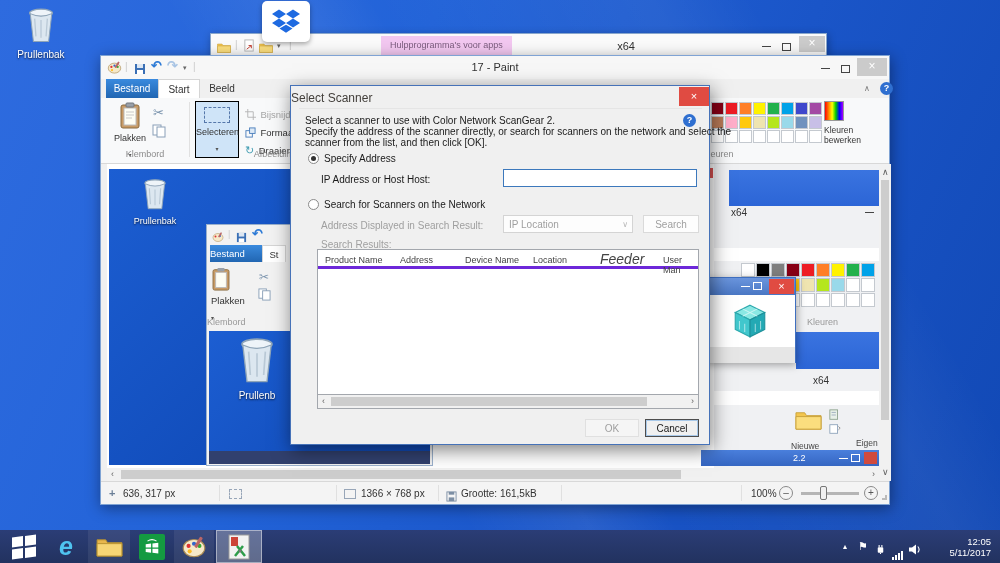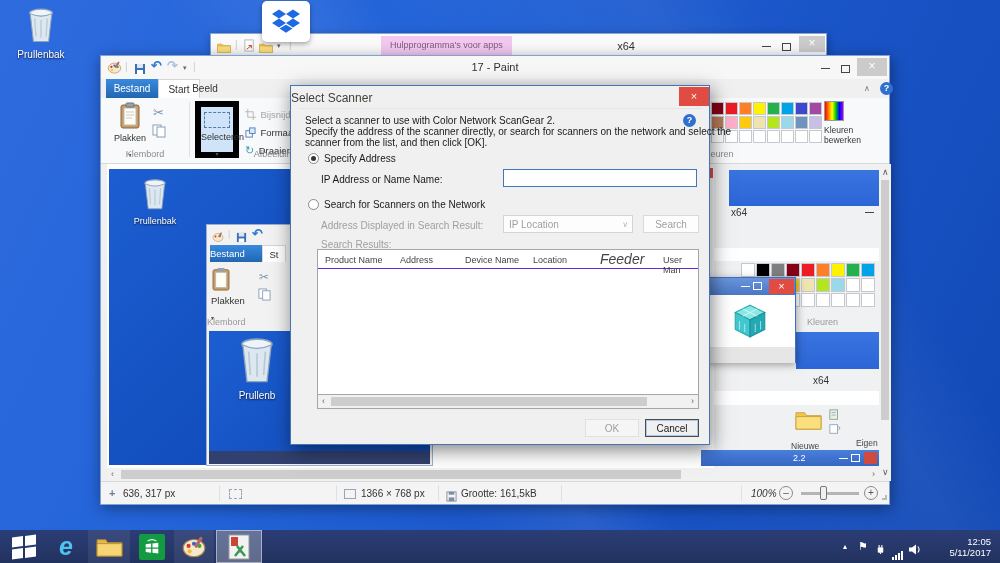--- a/index.html
+++ b/index.html
@@ -124,21 +124,21 @@
       <span class="abs" style="left:92px;top:5px;color:#ccc;font-size:10px;">|</span>
       <div class="title-text">17 - Paint</div>
       <span class="winbtn" style="left:714px;"><span class="minbar"></span></span>
       <span class="winbtn" style="left:734px;"><span class="maxbox"></span></span>
       <span class="winbtn closebtn" style="left:756px;top:2px;width:30px;height:18px;line-height:17px;">×</span>
     </div>
 
     <div class="abs" style="left:0;top:23px;width:788px;height:19px;background:#f0f0f0;">
       <div class="tab sel-file" style="left:5px;width:52px;">Bestand</div>
       <div class="tab sel-home" style="left:57px;width:42px;">Start</div>
-      <div class="tab" style="left:82px;width:44px;">Beeld</div>
+      <div class="tab" style="left:99px;width:44px;">Beeld</div>
       <span class="abs gl" style="left:763px;top:6px;font-size:8px;color:#777;">∧</span>
       <span class="abs" style="left:779px;top:3px;width:13px;height:13px;border-radius:50%;background:#2f6fd0;color:#fff;font-size:9px;font-weight:bold;text-align:center;line-height:13px;">?</span>
     </div>
 
     <div class="abs" style="left:0;top:42px;width:788px;height:66px;background:#f8f9fa;border-bottom:1px solid #d8d8d8;">
 
       <div class="abs" style="left:8px;top:4px;width:42px;height:55px;text-align:center;">
         <svg width="22" height="27" viewBox="0 0 22 27">
             <rect x="2" y="3" width="18" height="23" rx="2" fill="#c89b66" stroke="#8a6b3f"></rect>
             <rect x="5" y="6" width="12" height="17" fill="#fdfdf4" stroke="#bbb"></rect>
@@ -149,21 +149,21 @@
         <span class="gl" style="font-size:6px;color:#555;">▾</span>
       </div>
       <span class="abs gl" style="left:52px;top:8px;font-size:13px;color:#7a93ad;">✂</span>
       <span class="abs" style="left:51px;top:26px;"><svg width="14" height="14" viewBox="0 0 14 14">
             <rect x="1" y="1" width="8" height="10" fill="#fff" stroke="#8aa0b8"></rect>
             <rect x="5" y="3" width="8" height="10" fill="#fff" stroke="#8aa0b8"></rect>
           </svg></span>
       <div class="grouplabel" style="left:0;top:51px;width:88px;">Klembord</div>
       <div class="ribbonsep" style="left:88px;top:4px;height:55px;"></div>
 
-      <div class="abs" style="left:94px;top:3px;width:44px;height:57px;background:#cfe4f8;border:6px solid #000000;text-align:center;">
+      <div class="abs" style="left:94px;top:3px;width:44px;height:57px;background:#cfe4f8;border:1px solid #000000;text-align:center;">
         <span style="display:inline-block;width:26px;height:16px;border:1px dashed #5577aa;margin-top:5px;"></span>
         <div class="ribbtn-label">Selecteren</div>
         <span class="gl" style="font-size:6px;color:#555;">▾</span>
       </div>
       <div class="abs nw" style="left:144px;top:6px;">
         <svg width="11" height="11" viewBox="0 0 12 12" style="vertical-align:-2px;">
             <path d="M3 0 v9 h9 M0 3 h9 v9" stroke="#b5b5b5" fill="none"></path>
           </svg>
         <span style="font-size:9.5px;color:#a5a5a5;">Bijsnijden</span>
       </div>
@@ -367,21 +367,21 @@
       <span class="abs stattext" style="left:260px;top:6px;">1366 × 768 px</span>
       <div class="statcell-sep" style="left:337px;"></div>
       <span class="abs" style="left:345px;top:6px;"><svg width="11" height="11" viewBox="0 0 12 12">
             <rect x="1" y="1" width="10" height="10" fill="none" stroke="#7c8ea4"></rect>
             <rect x="3" y="1" width="6" height="3" fill="#7c8ea4"></rect>
             <rect x="3" y="7" width="6" height="4" fill="#7c8ea4"></rect>
           </svg></span>
       <span class="abs stattext" style="left:360px;top:6px;">Grootte: 161,5kB</span>
       <div class="statcell-sep" style="left:460px;"></div>
       <div class="statcell-sep" style="left:640px;"></div>
-      <span class="abs stattext" style="left:650px;top:6px;font-style:italic;">100%</span>
+      <span class="abs stattext" style="left:650px;top:6px;">100%</span>
       <span class="abs" style="left:678px;top:4px;width:14px;height:14px;border:1px solid #8a8a8a;border-radius:50%;text-align:center;font-size:10px;line-height:12px;color:#555;">–</span>
       <div class="abs" style="left:700px;top:10px;width:58px;height:3px;background:#b5b5b5;"></div>
       <div class="abs" style="left:719px;top:4px;width:7px;height:14px;background:#f0f0f0;border:1px solid #777;border-radius:2px;"></div>
       <span class="abs" style="left:763px;top:4px;width:14px;height:14px;border:1px solid #8a8a8a;border-radius:50%;text-align:center;font-size:10px;line-height:12px;color:#555;">+</span>
       <span class="abs" style="left:781px;top:13px;width:5px;height:5px;border-right:2px solid #bbb;border-bottom:2px solid #bbb;"></span>
     </div>
   </div>
 
   <div class="abs" style="left:704px;top:277px;width:92px;height:86px;border:1px solid #3f6fc0;box-shadow:1px 2px 8px rgba(0,0,0,.35);">
     <div class="abs" style="left:0;top:0;width:90px;height:17px;background:linear-gradient(#6a95dd,#4a77c4);">
@@ -406,37 +406,37 @@
     <div class="abs" style="left:8px;top:22px;width:403px;height:330px;border-top:1px solid #e5e5e5;"></div>
 
     <div class="abs dlg-label nw" style="left:14px;top:29px;">Select a scanner to use with Color Network ScanGear 2.</div>
     <div class="abs dlg-label nw" style="left:14px;top:40px;">Specify the address of the scanner directly, or search for scanners on the network and select the</div>
     <div class="abs dlg-label nw" style="left:14px;top:51px;">scanner from the list, and then click [OK].</div>
     <span class="abs" style="left:392px;top:28px;width:13px;height:13px;border-radius:50%;background:#2f6fd0;color:#fff;font-size:9px;font-weight:bold;text-align:center;line-height:13px;">?</span>
 
     <span class="radio sel" style="left:17px;top:67px;"></span>
     <span class="abs dlg-label" style="left:33px;top:67px;">Specify Address</span>
 
-    <span class="abs dlg-label" style="left:30px;top:88px;">IP Address or Name Name:</span>
+    <span class="abs dlg-label" style="left:30px;top:88px;">IP Address or Host Host:</span>
     <input class="abs" style="left: 212px; top: 83px; width: 194px; height: 18px; border: 1px solid rgb(60, 120, 188); background: rgb(255, 255, 255); font-size: 10px; padding: 0px 3px;" value="">
 
     <span class="radio" style="left:17px;top:113px;"></span>
     <span class="abs dlg-label" style="left:33px;top:113px;">Search for Scanners on the Network</span>
 
     <span class="abs dlg-label dlg-dis" style="left:30px;top:134px;">Address Displayed in Search Result:</span>
     <div class="abs" style="left:212px;top:129px;width:130px;height:18px;background:#fdfdfd;border:1px solid #d4d4d4;">
       <span class="abs dlg-dis" style="left:5px;top:3px;font-size:10px;">IP Location</span>
       <span class="abs gl" style="right:4px;top:5px;font-size:8px;color:#b8b8b8;">∨</span>
     </div>
     <div class="dlg-btn dlg-dis" style="left:352px;top:129px;width:56px;background:#fdfdfd;border:1px solid #dadada;">Search</div>
 
     <span class="abs dlg-label dlg-dis" style="left:30px;top:153px;">Search Results:</span>
 
     <div class="abs" style="left:26px;top:163px;width:382px;height:146px;background:#fff;border:1px solid #a3a7ad;">
-      <div class="abs" style="left:0;top:0;width:380px;height:19px;border-bottom:1px solid #6d28d9;">
+      <div class="abs" style="left:0;top:0;width:380px;height:19px;border-bottom:3px solid #6d28d9;">
         <span class="abs" style="left:7px;top:5px;font-size:9px;color:#444;">Product Name</span>
         <span class="abs" style="left:82px;top:5px;font-size:9px;color:#444;">Address</span>
         <span class="abs" style="left:147px;top:5px;font-size:9px;color:#444;">Device Name</span>
         <span class="abs" style="left:215px;top:5px;font-size:9px;color:#444;">Location</span>
         <span class="abs" style="left:282px;top:1px;font-size:14px;color:#444;font-style:italic;">Feeder</span>
         <span class="abs" style="left:345px;top:5px;font-size:9px;color:#444;">User Man</span>
       </div>
     </div>
     <div class="abs sbar" style="left:26px;top:309px;width:382px;height:14px;border:1px solid #a3a7ad;border-top:none;">
       <span class="sarrow" style="left:4px;top:2px;">‹</span>

